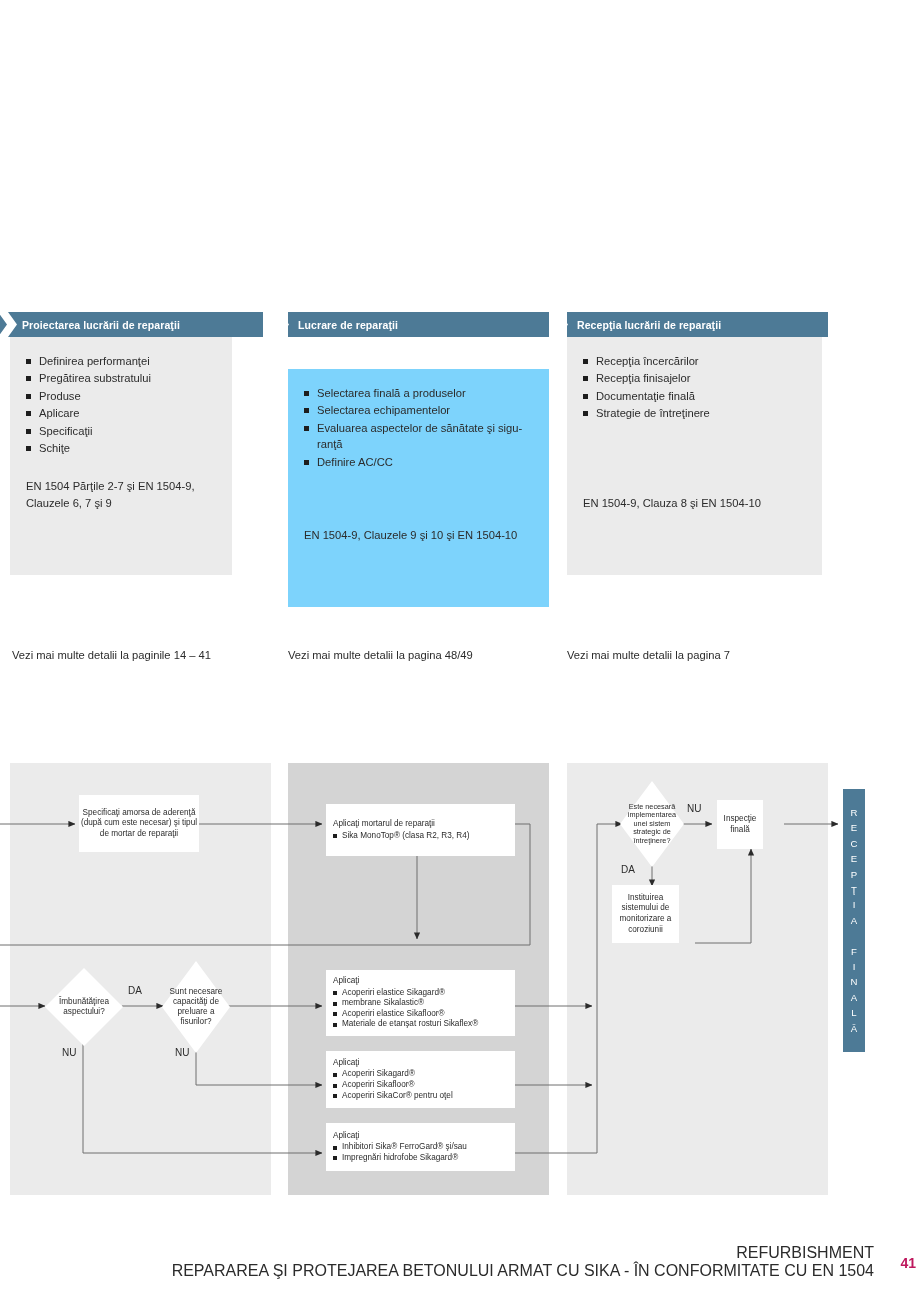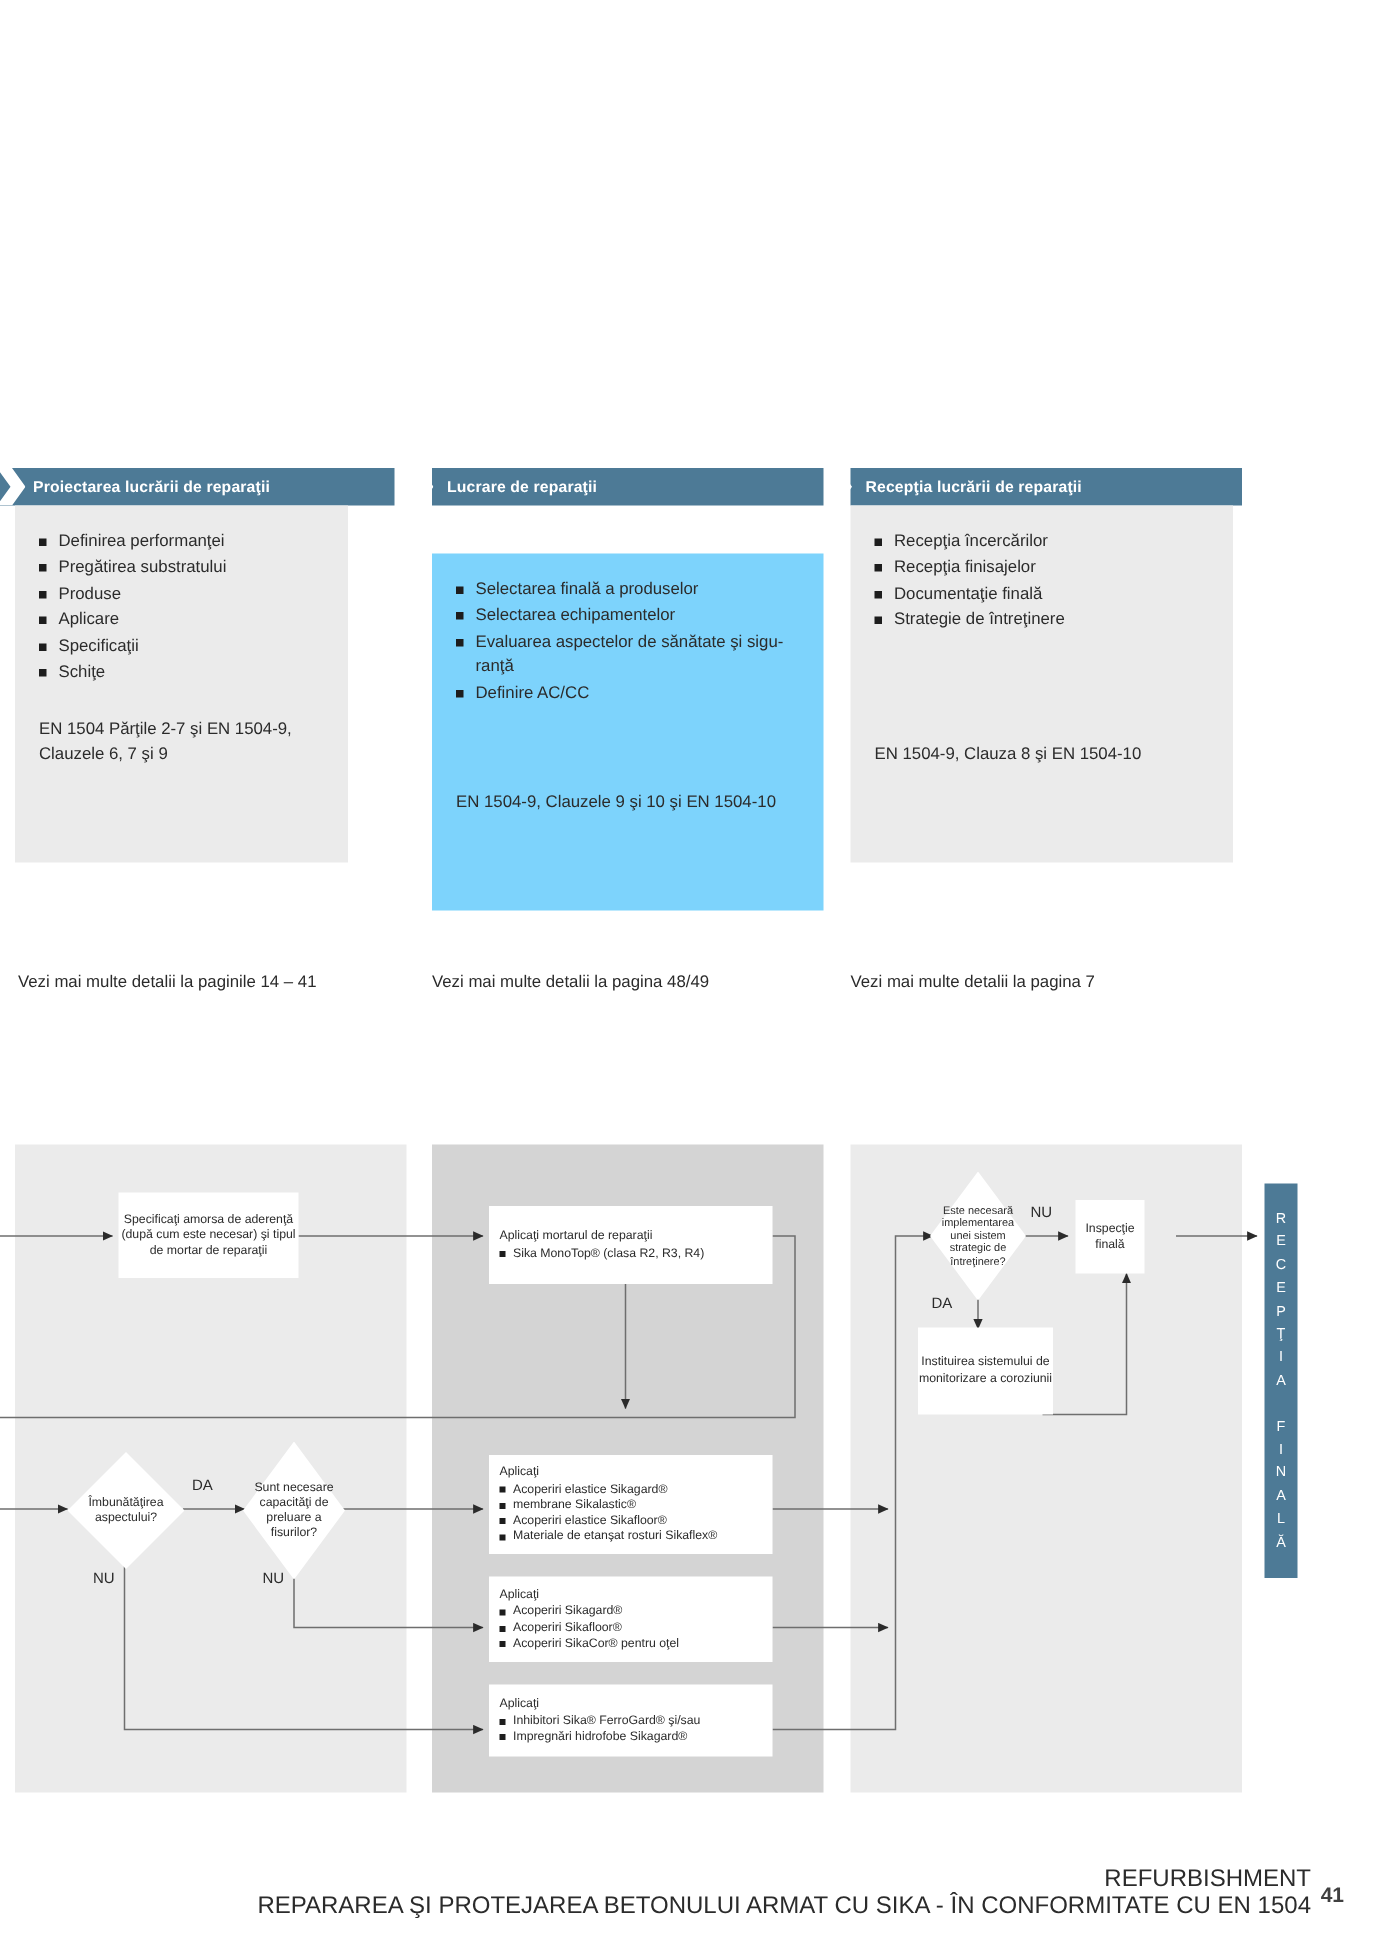--- a/index.html
+++ b/index.html
@@ -106,22 +106,22 @@
     display: flex; flex-direction: column; align-items: center;
     justify-content: center; padding: 6px 0;
   }
   .vbar span {
     color: #ffffff; font-size: 9.6px; line-height: 15.4px; font-weight: normal;
   }
   .vbar span.gap { visibility: hidden; }
 
   svg.wires { position: absolute; left: 0; top: 0; width: 920px; height: 432px; overflow: visible; }
   .pagenum {
-    position: absolute; right: 24px; top: 1255px;
-    font-size: 14px; font-weight: bold; color: #404040;
+    position: absolute; right: 4px; top: 1255px;
+    font-size: 14px; font-weight: bold; color: #be185d;
   }
   .footer-inner { position: absolute; right: 46px; top: 1244px; text-align: right; }
 </style>
 </head>
 <body>
 
 <div class="page">
 
   <div class="hdr-strip">
     <div class="hdr-bar" style="left:0px; width:263px; padding-left:22px;">
@@ -267,21 +267,21 @@
         <li>Inhibitori Sika® FerroGard® şi/sau</li>
         <li>Impregnări hidrofobe Sikagard®</li>
       </ul>
     </div>
 
     <div class="diamond tight" style="left:620px; top:18px; width:64px; height:86px;">
       <div class="dshape"></div>
       <div class="dtxt">Este necesară implementarea unei sistem strategic de întreţinere?</div>
     </div>
 
-    <div class="node center" style="left:612px; top:122px; width:90px; height:58px;">
+    <div class="node center" style="left:612px; top:122px; width:67px; height:58px;">
       <div>Instituirea sistemului de monitorizare a coroziunii</div>
     </div>
 
     <div class="node center" style="left:717px; top:37px; width:46px; height:49px;">
       <div>Inspecţie finală</div>
     </div>
 
     <div class="edge-label" style="left:128px; top:222px;">DA</div>
     <div class="edge-label" style="left:62px;  top:284px;">NU</div>
     <div class="edge-label" style="left:175px; top:284px;">NU</div>

